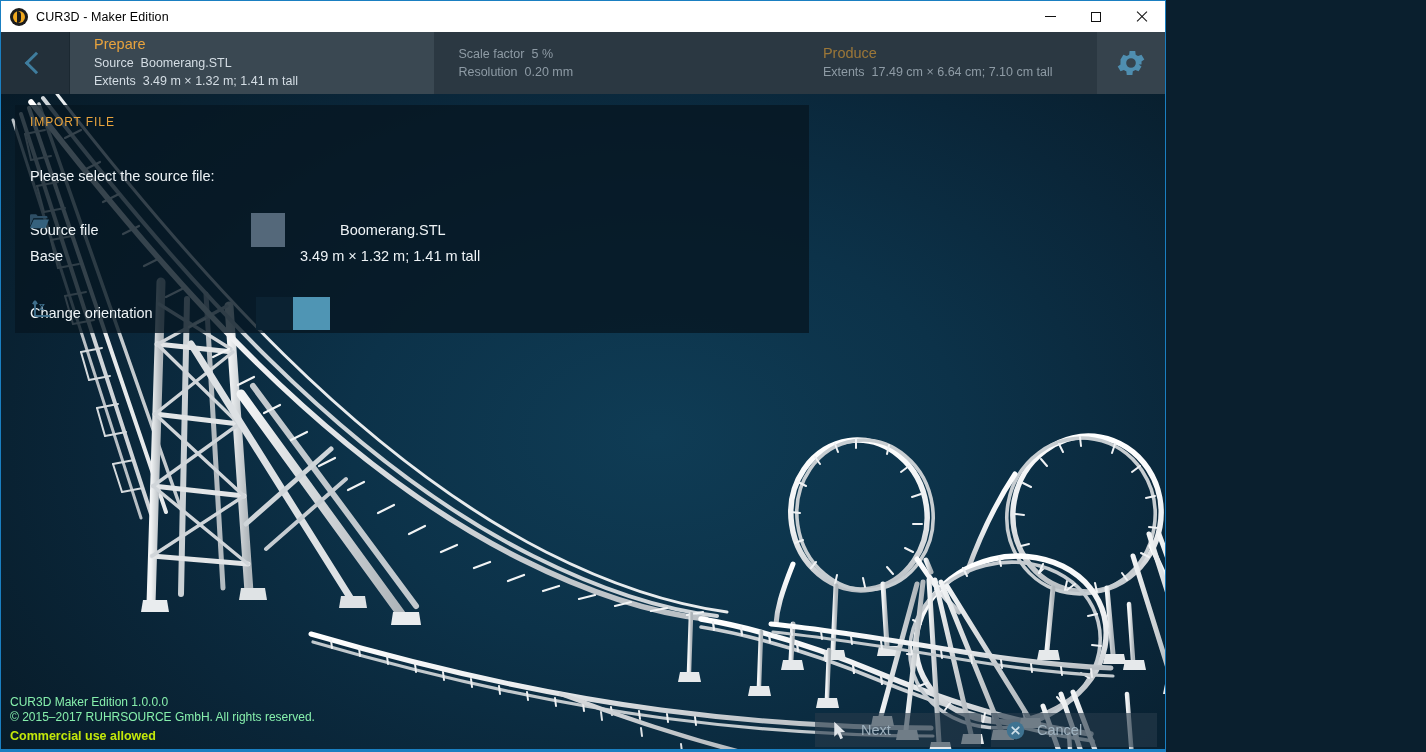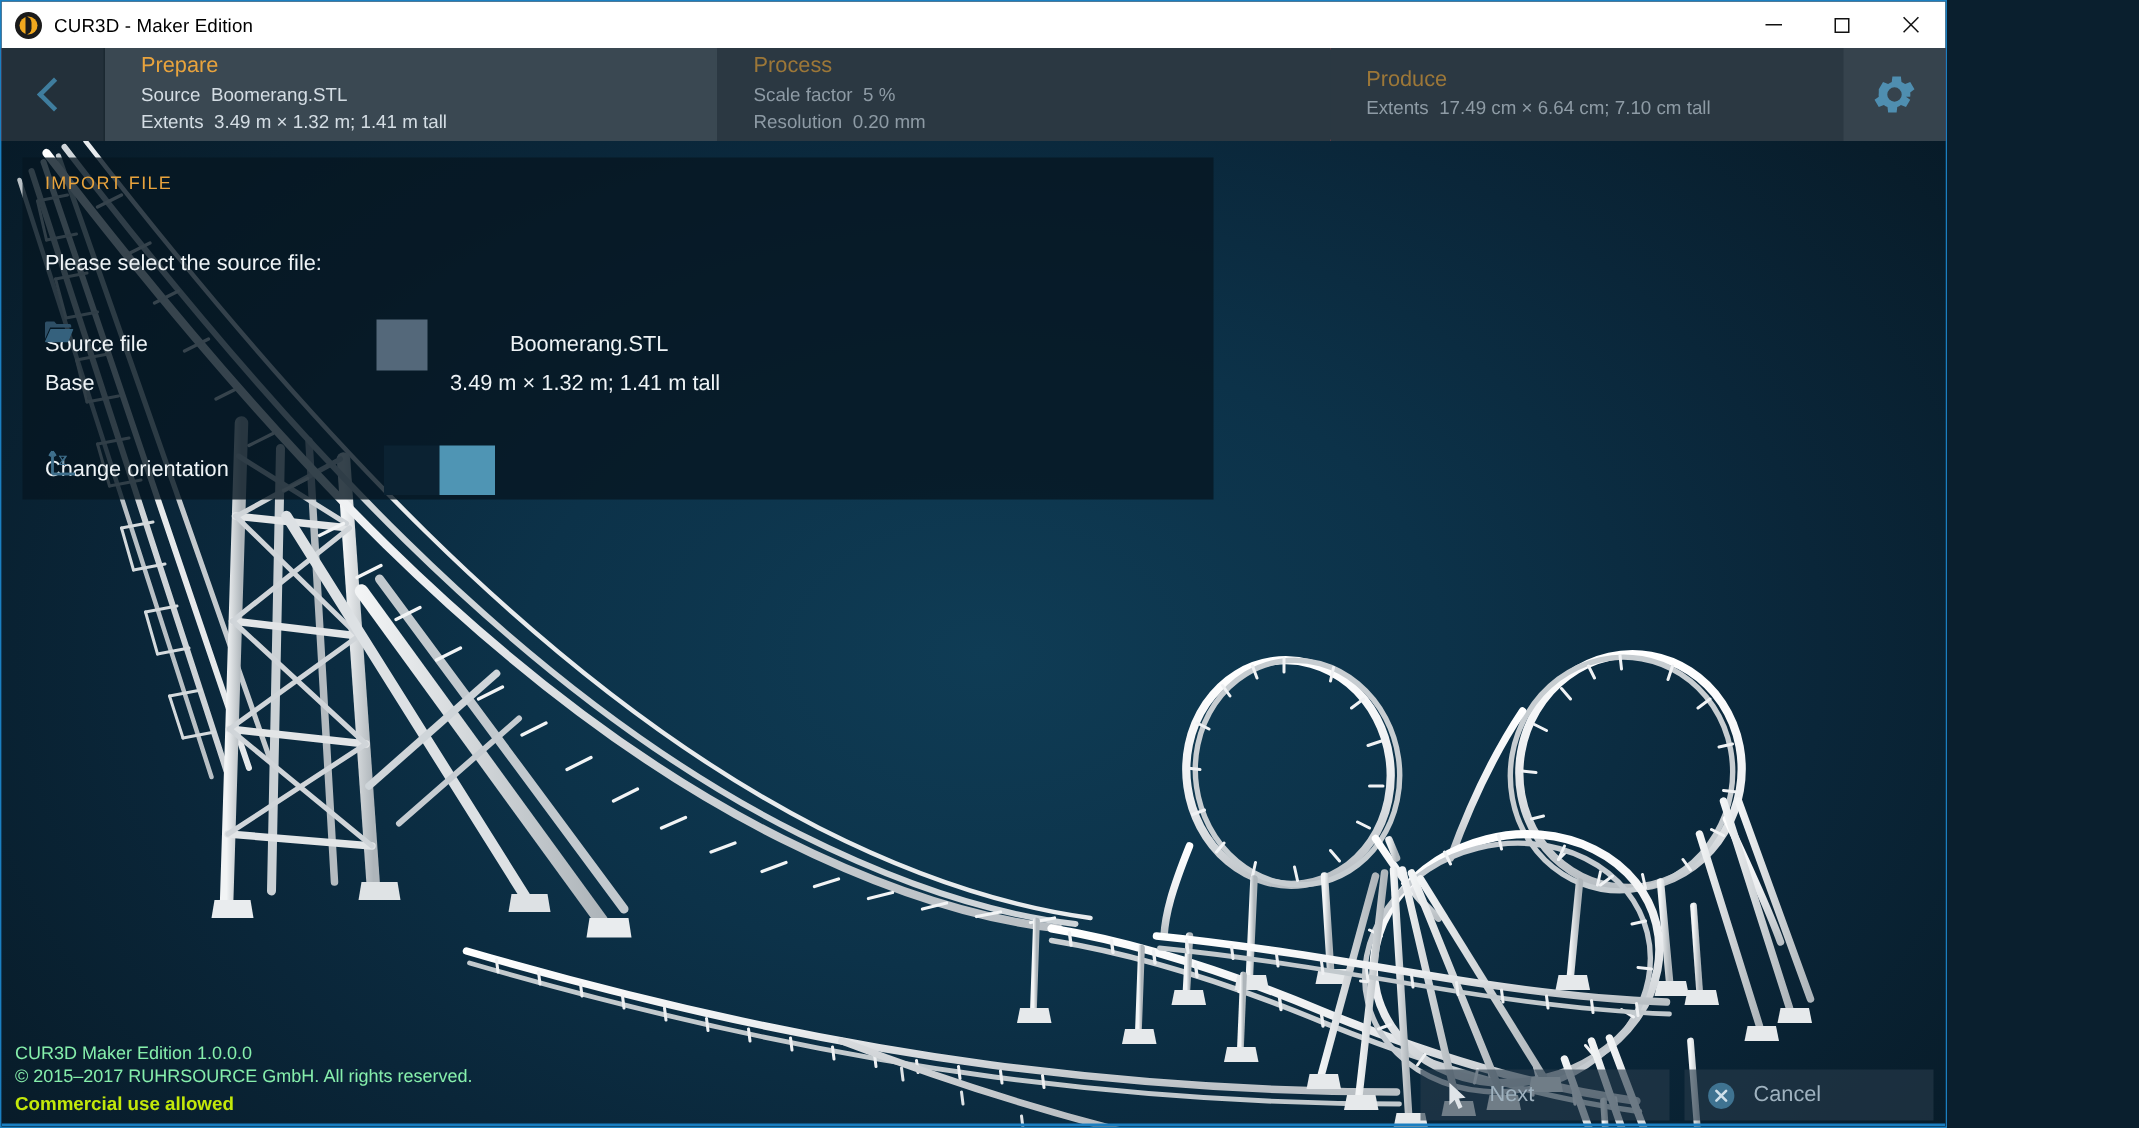--- a/index.html
+++ b/index.html
@@ -2,21 +2,21 @@
 <html><head>
 <meta charset="utf-8">
 <style>
   html,body{margin:0;padding:0;}
   body{
     width:1426px;height:752px;overflow:hidden;
     font-family:"Liberation Sans", sans-serif;
     background:#0a1f2e;
     -webkit-font-smoothing:antialiased;
   }
-  .app{position:relative;width:1298px;height:752px;overflow:hidden;
+  .app{position:relative;width:1166px;height:752px;overflow:hidden;
        border:1px solid #1a7fc1;box-sizing:border-box;background:#0a1f2e;}
 
   
   .titlebar{position:absolute;left:0;top:0;width:100%;height:31px;background:#ffffff;
             display:flex;align-items:center;box-sizing:border-box;}
   .tb-icon{width:18px;height:18px;margin-left:9px;margin-right:8px;position:relative;flex:0 0 auto;}
   .tb-icon .ring{position:absolute;inset:0;border-radius:50%;background:#1b1b1b;}
   .tb-icon .inner{position:absolute;left:3px;top:3px;width:12px;height:12px;border-radius:50%;
                   background:#f0a81e;}
   .tb-icon .slot{position:absolute;left:7px;top:3px;width:4px;height:12px;background:#1b1b1b;
@@ -144,21 +144,20 @@
       </div>
     </div>
     <div class="arrow-sep">
       <svg width="36" height="62" viewBox="0 0 36 62" style="position:absolute;left:-1px;top:0;">
         <path d="M0,0 L30,31 L0,62 L0,0 Z" fill="#3a4852"></path>
         <path d="M2,0 L32,31 L2,62" fill="none" stroke="#1f2b34" stroke-width="1.4"></path>
       </svg>
     </div>
 
     <div class="step process">
-      <div class="step-title">Process</div>
       <div class="step-line">
         <span class="lbl">Scale factor</span><span>5 %</span>
       </div>
       <div class="step-line">
         <span class="lbl">Resolution</span><span>0.20 mm</span>
       </div>
     </div>
     <div class="arrow-sep">
       <svg width="36" height="62" viewBox="0 0 36 62" style="position:absolute;left:-1px;top:0;">
         <path d="M0,0 L30,31 L0,62 L0,0 Z" fill="#2b3842"></path>

